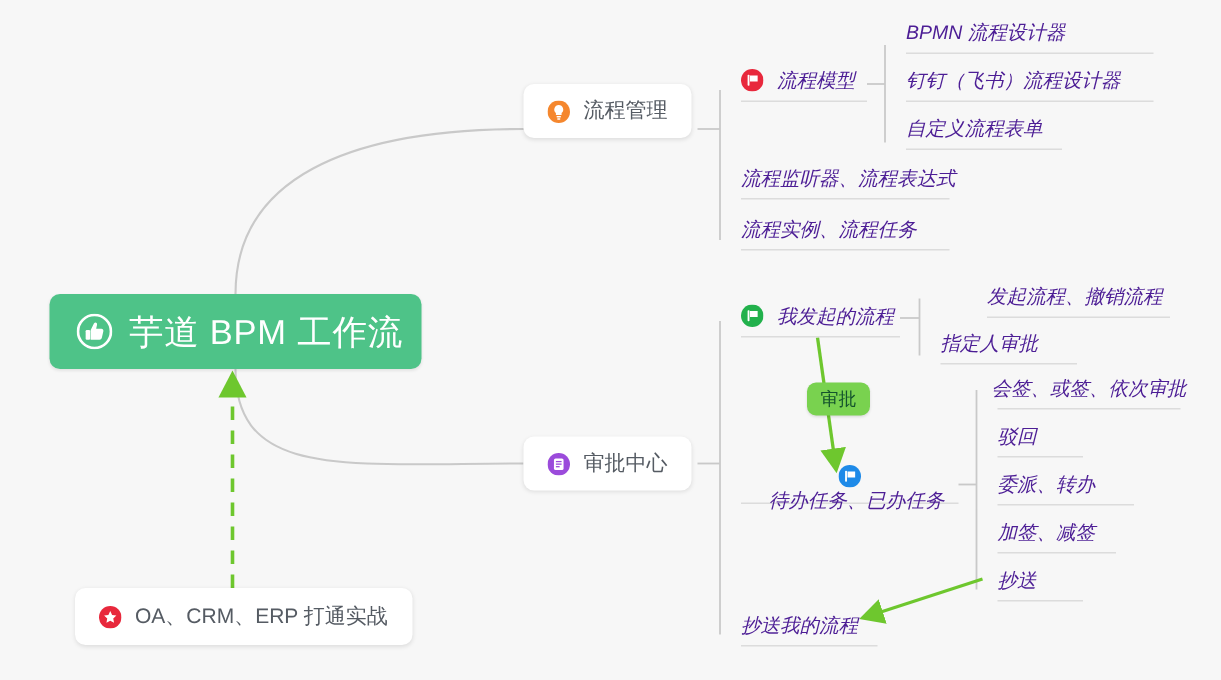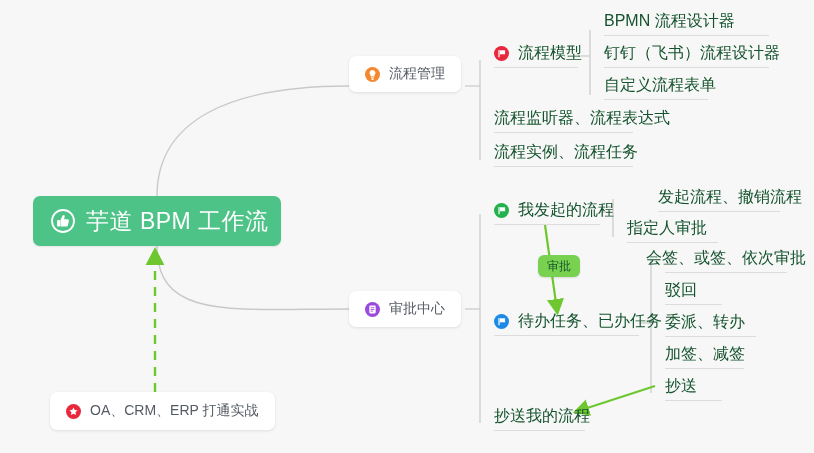--- a/index.html
+++ b/index.html
@@ -55,22 +55,23 @@
   .leaf{
     position:absolute;
     display:flex;align-items:center;
     height:26px;
     white-space:nowrap;
     box-sizing:border-box;
     border-bottom:1px solid #dcdcdc;
     padding-bottom:2px;
   }
   .leaf-label{
-    color:#14532d;
-    font-size:16px;
+    color:#4c1d95;
+    font-size:13px;
+    font-style:italic;
   }
   .leaf.with-icon .leaf-label{margin-left:9px;}
 
   
   .ic{
     display:inline-block;
     width:15px;height:15px;
     border-radius:50%;
     position:relative;
     flex:0 0 auto;
@@ -215,21 +216,21 @@
   </div>
 
   <div class="leaf" style="left:658px;top:186px;width:122px;">
     <span class="leaf-label">发起流程、撤销流程</span>
   </div>
 
   <div class="leaf" style="left:627px;top:217px;width:91px;">
     <span class="leaf-label">指定人审批</span>
   </div>
 
-  <div class="leaf with-icon" style="left:494px;top:310px;width:145px;">
+  <div class="leaf with-icon" style="left:494px;top:310px;width:145px;flex-direction:column;">
     <span class="ic">
       <svg width="15" height="15" viewBox="0 0 15 15">
         <circle cx="7.5" cy="7.5" r="7.5" fill="#1e8ae8"></circle>
         <rect x="4.4" y="3.9" width="1.25" height="7.3" rx="0.5" fill="#ffffff"></rect>
         <path d="M6.0 4.3 L11.1 4.3 L11.1 8.3 L6.0 8.3 Z" fill="#ffffff"></path>
       </svg>
     </span>
     <span class="leaf-label">待办任务、已办任务</span>
   </div>
 

